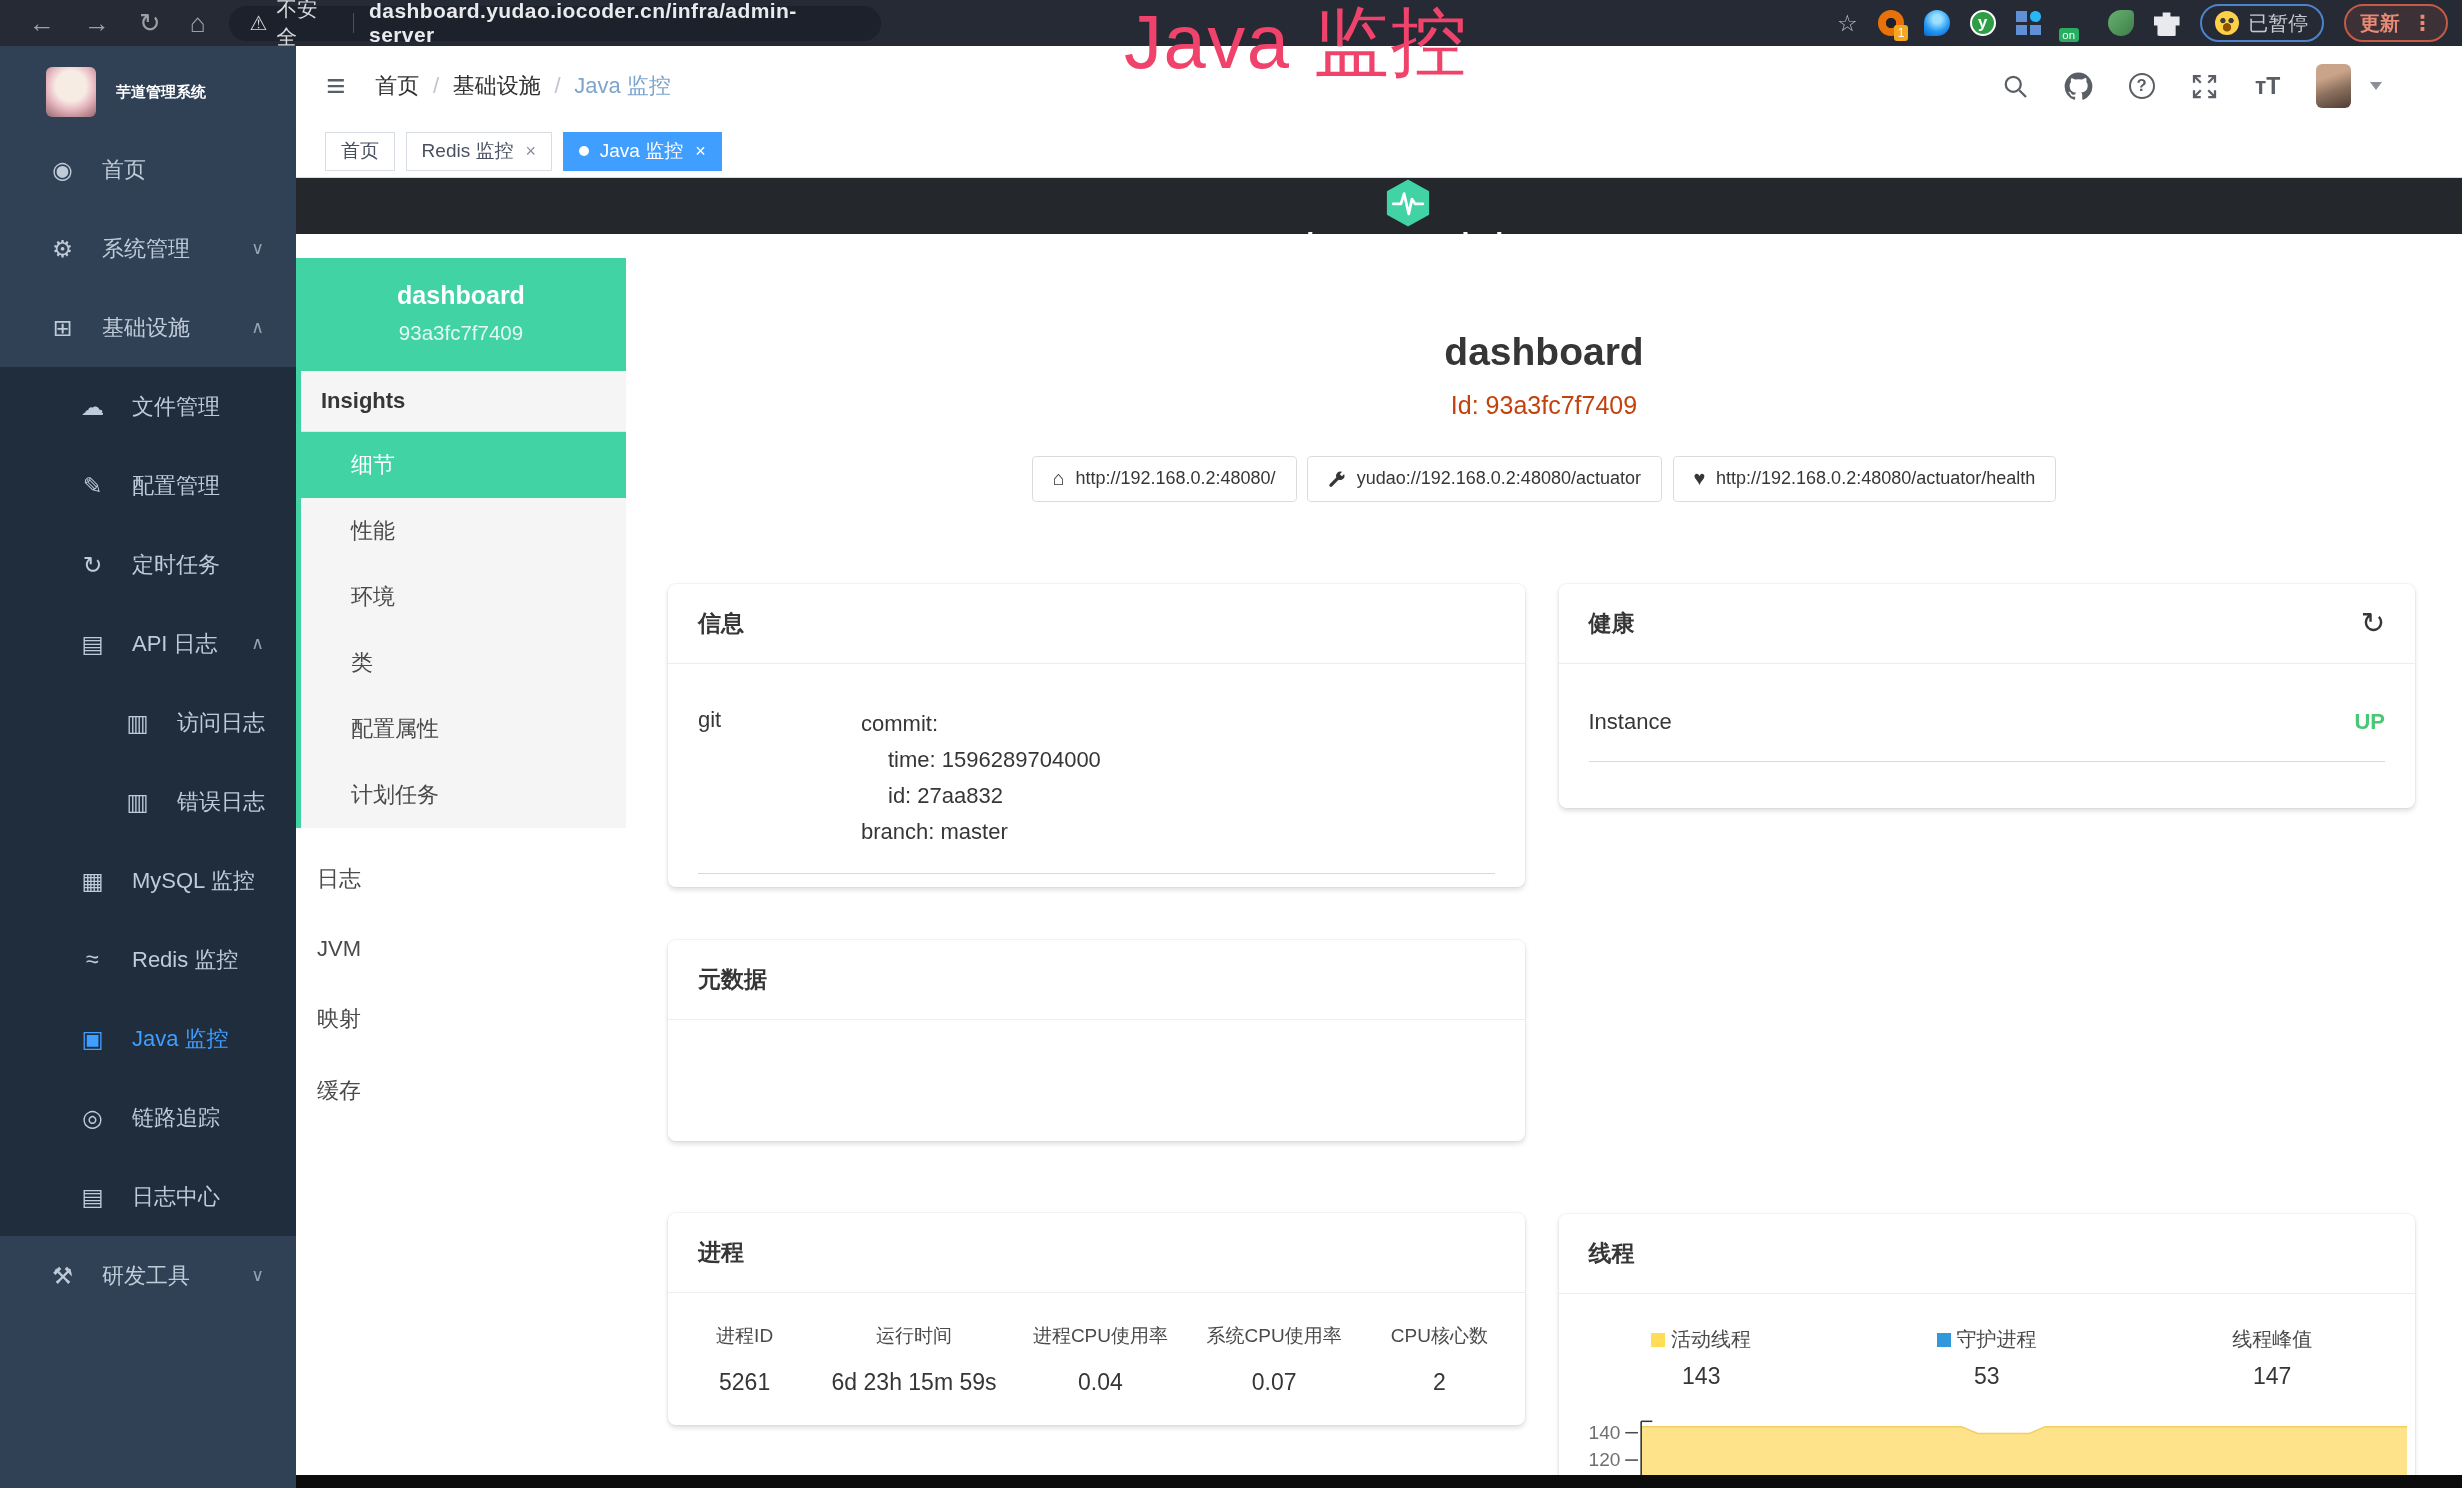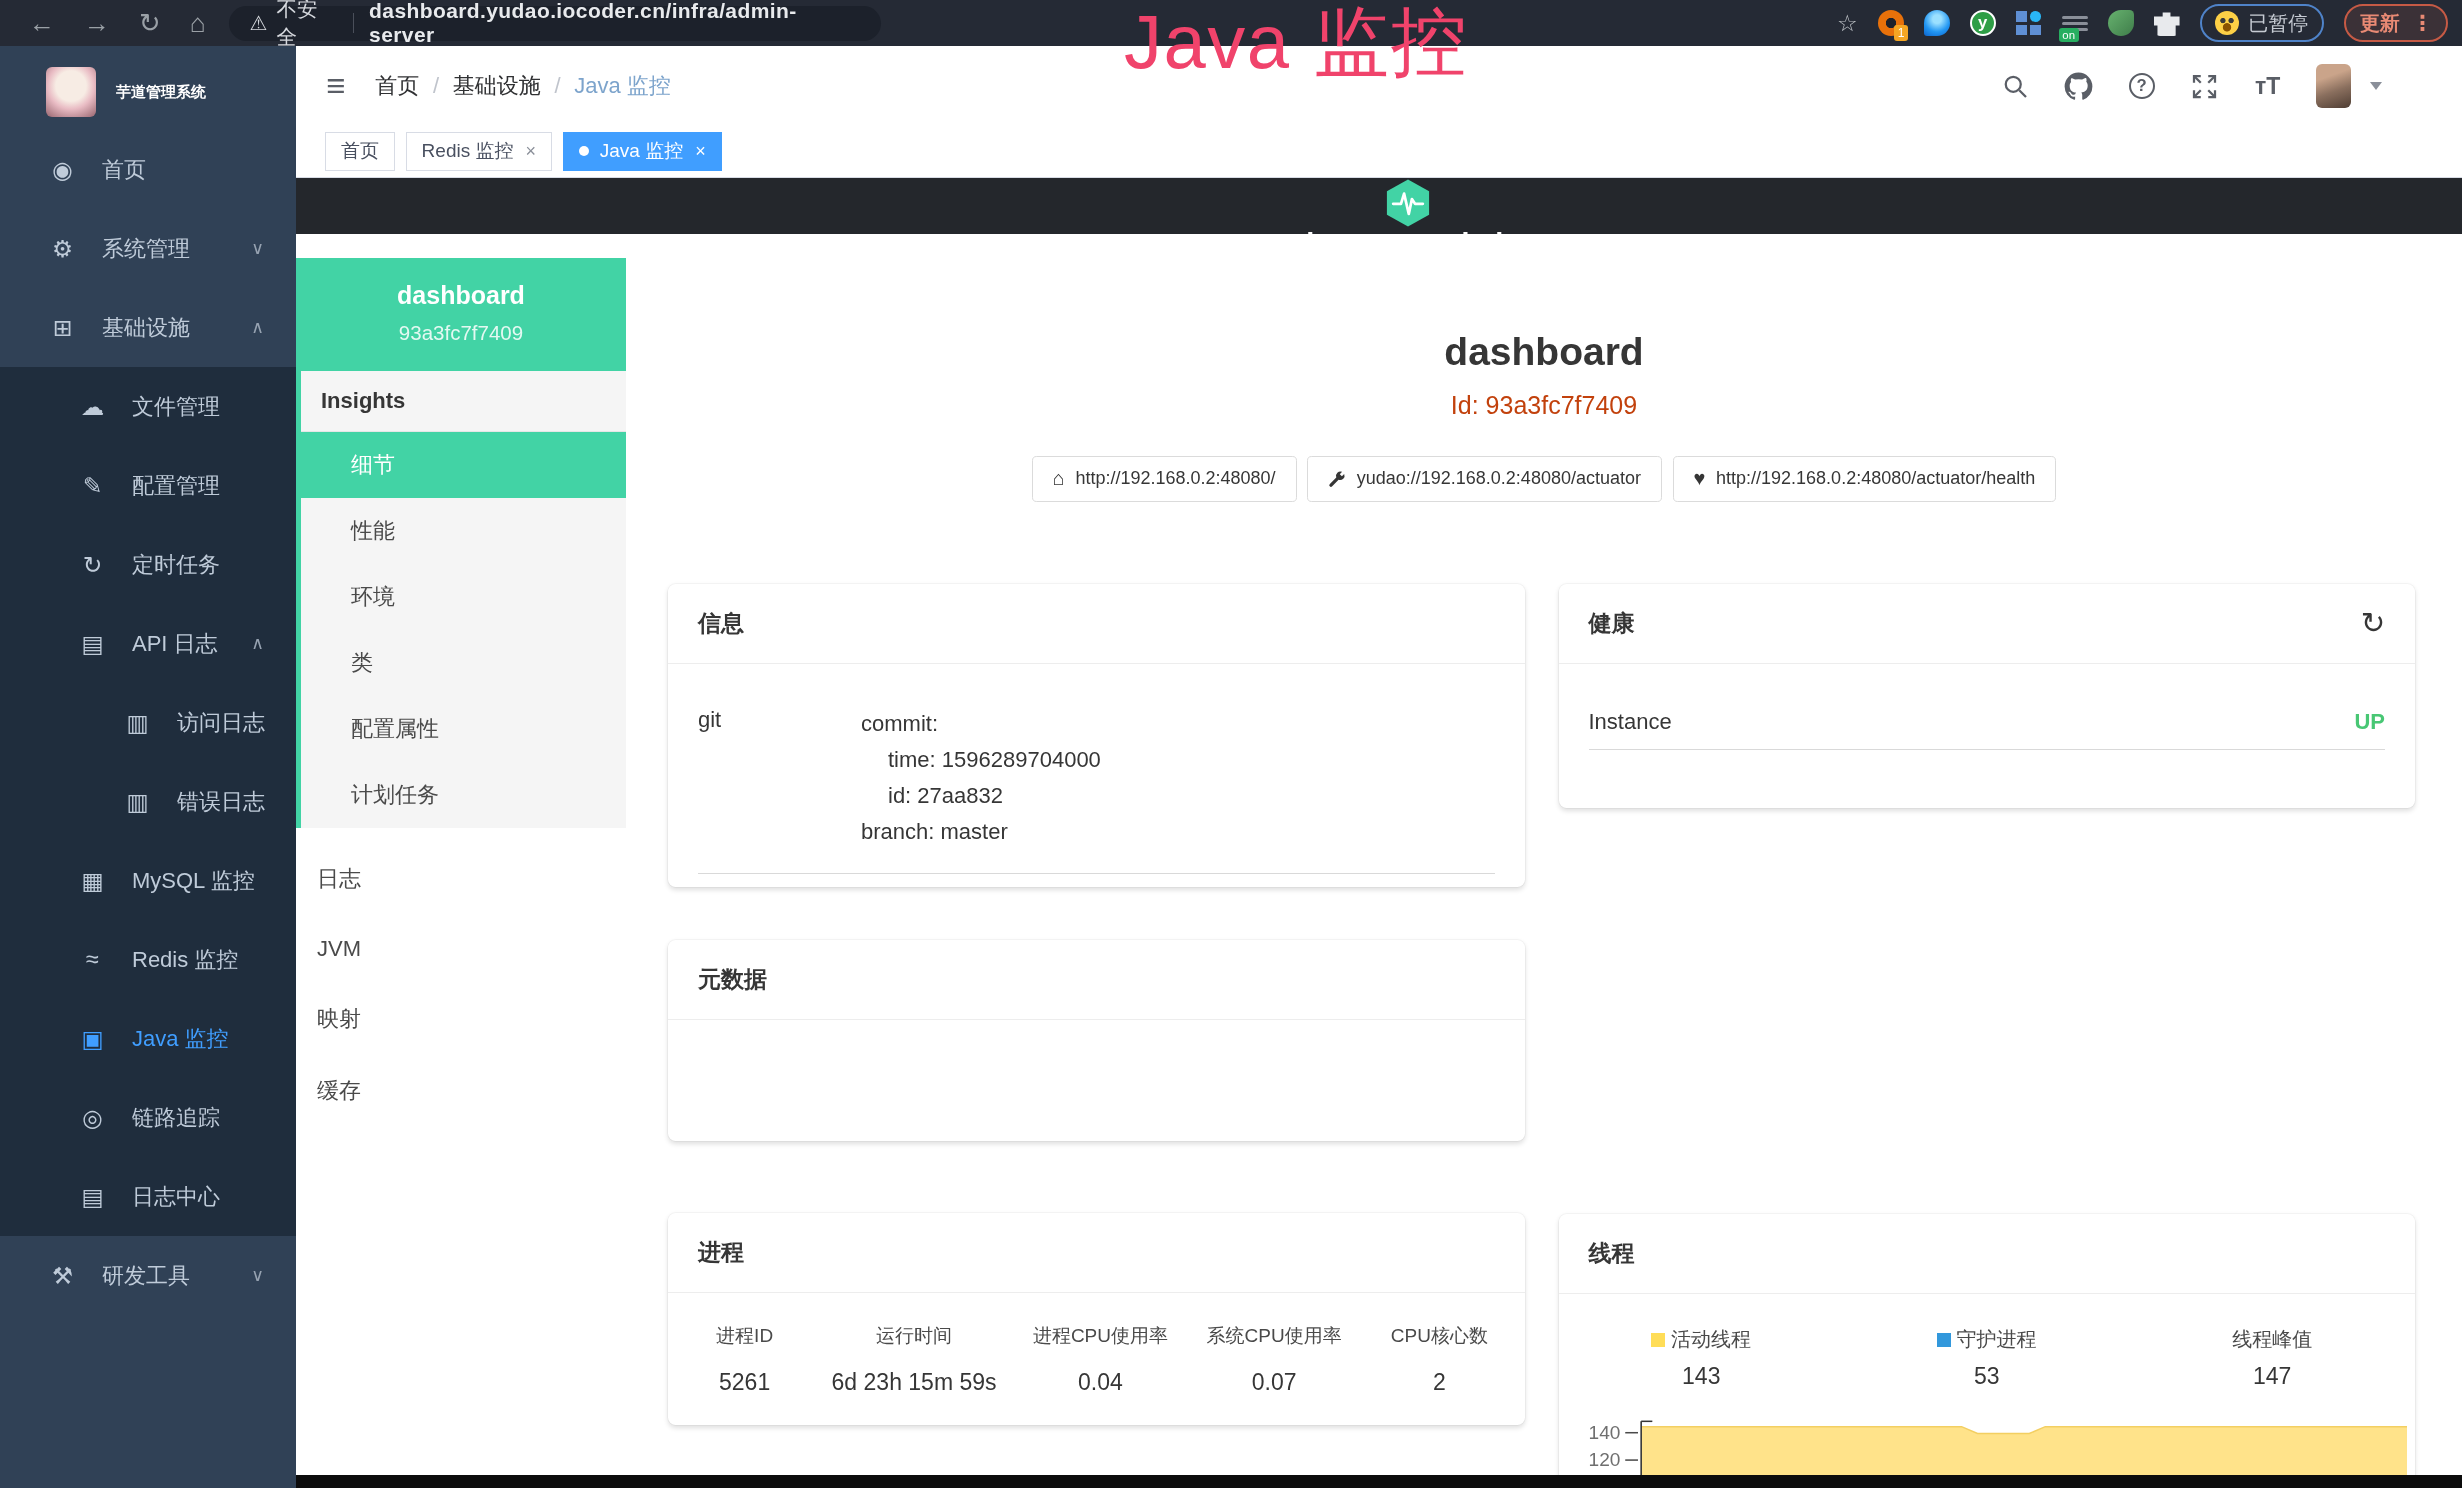--- a/index.html
+++ b/index.html
@@ -22,21 +22,21 @@
   .ext{ position:relative; width:26px; height:26px; border-radius:6px; }
   .ext-orange{ background:radial-gradient(circle at 50% 50%, #1c212b 0 26%, #e8710a 30%); border-radius:50%; }
   .ext-badge{ position:absolute; right:-4.6px; bottom:-4.6px; background:#f5a623; color:#fff; font-size:12px;
               padding:0.8px 3.8px; border-radius:3px; }
   .ext-pin{ background:radial-gradient(circle at 50% 35%, #9be0ff 0 20%, #2196f3 60%, #0d62c9 100%); border-radius:50% 50% 50% 3px; }
   .ext-y{ background:#2e9e46; border-radius:50%; color:#fff; font-size:16.7px; font-weight:bold;
           display:flex; align-items:center; justify-content:center; border:2.3px solid #fff; }
   .ext-grid{ display:grid; grid-template-columns:10.6px 10.6px; grid-gap:3px; align-content:center; justify-content:center; }
   .ext-grid i{ width:10.6px; height:10.6px; background:#5f8fd4; }
   .ext-grid i:nth-child(2){ background:#29b6f6; border-radius:50%; }
-  .ext-on{ display:flex; flex-direction:column; gap:3px; justify-content:center; }
+  .ext-on{ display:flex; flex-direction:row; gap:3px; justify-content:center; }
   .ext-on i{ height:3px; background:#8a8f99; border-radius:1.5px; }
   .on-badge{ position:absolute; left:-3px; bottom:-6px; background:#27ae60; color:#fff; font-size:11.4px;
              padding:0.8px 3.8px; border-radius:3px; }
   .ext-leaf{ background:linear-gradient(135deg,#67b26f,#3f7d4a); border-radius:50% 4.6px 50% 50%; }
   .ext-puzzle{ background:#e8eaed; clip-path:polygon(0 25%,35% 25%,35% 10%,65% 10%,65% 25%,100% 25%,100% 60%,85% 60%,85% 100%,15% 100%,15% 60%,0 60%); }
   .pill{ display:flex; align-items:center; gap:9px; border-radius:20px; padding:3.8px 13.7px; font-size:20px; }
   .paused{ border:2.3px solid #4f83c9; color:#c6cbd3; }
   .emoji{ width:24px; height:24px; border-radius:50%;
           background:radial-gradient(circle at 33% 40%, #3a3a3a 2.3px, transparent 3px),
                      radial-gradient(circle at 67% 40%, #3a3a3a 2.3px, transparent 3px),
@@ -131,21 +131,21 @@
          box-shadow:0 2.3px 5.3px rgba(10,10,10,.13), 0 0 0 0.8px rgba(10,10,10,.04); overflow:hidden; }
   .card-h{ display:flex; align-items:center; justify-content:space-between; padding:0 30px; height:80px;
            border-bottom:1.5px solid #ededed; font-size:23px; font-weight:bold; color:#363636; }
   .card-b{ padding:15px 30px 0; }
   .hist-icon{ font-size:29px; font-weight:normal; cursor:pointer; color:#363636; transform:scaleX(-1); }
 
   .kv{ display:flex; padding:27px 0 23px; border-bottom:1.5px solid #d9d9d9; }
   .kv-label{ width:163px; flex:0 0 auto; font-size:22px; color:#363636; padding-top:1.5px; }
   .kv-val{ font-size:22px; color:#363636; line-height:36px; }
   .kv-val .indent{ padding-left:27px; }
-  .row-flex{ display:flex; justify-content:space-between; align-items:center; padding:30px 0 14px;
+  .row-flex{ display:flex; justify-content:space-between; align-items:center; padding:30px 0 26px;
              border-bottom:1.5px solid #d9d9d9; font-size:22px; color:#363636;text-align:center; }
   .status-up{ font-weight:bold; color:#48c774; }
 
   .ptable{ display:flex; text-align:center; padding:30px 4.6px 0; }
   .pc{ }
   .pc1{ width:17%; } .pc2{ width:23%; } .pc3{ width:21%; } .pc4{ width:20%; } .pc5{ width:19%; }
   .pth{ font-size:19px; color:#4a4a4a; }
   .pval{ font-size:23px; color:#363636; margin-top:20px; }
 
   .legend-row{ display:flex; text-align:center; margin-top:32px; }

